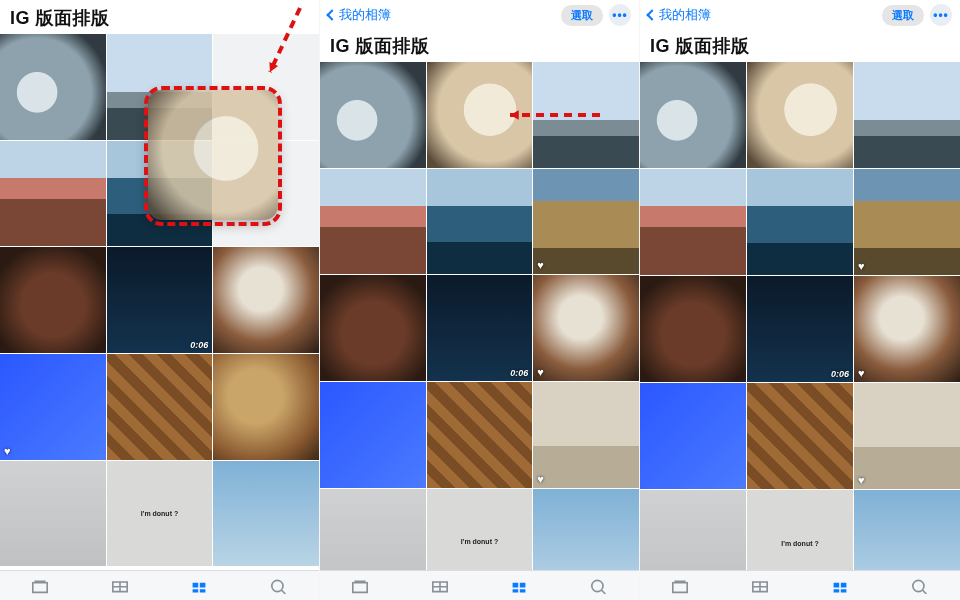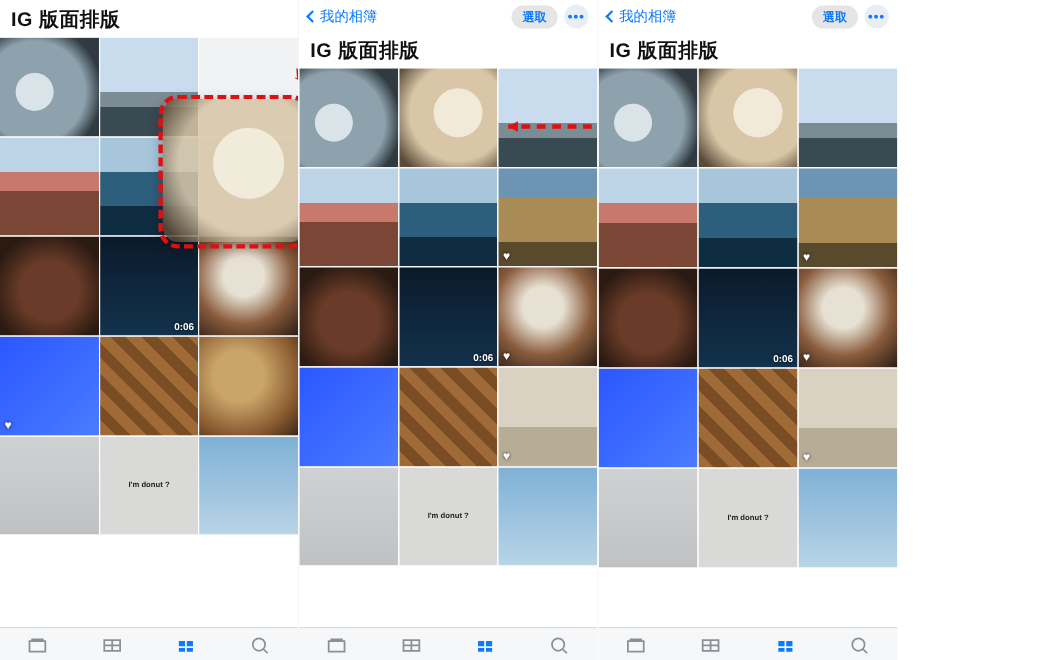--- a/index.html
+++ b/index.html
@@ -1,18 +1,18 @@
 <!DOCTYPE html>
 <html><head>
 <meta charset="utf-8">
 <style>
   * { box-sizing: border-box; margin: 0; padding: 0; }
   html, body { width: 960px; height: 600px; overflow: hidden; font-family: -apple-system, "Helvetica Neue", Arial, sans-serif; background:#fff; }
   .stage { display:flex; width:960px; height:600px; }
-  .panel { position:relative; width:272px; height:600px; background:#fff; overflow:hidden; border-right:1px solid rgba(0,0,0,0.04); }
+  .panel { position:relative; width:320px; height:600px; background:#fff; overflow:hidden; border-right:1px solid rgba(0,0,0,0.04); }
   .panel:last-child { border-right:none; }
 
   
   .nav { height:30px; display:flex; align-items:center; padding:0 8px; gap:6px; }
   .nav .back { display:flex; align-items:center; color:#0a7aff; font-size:13px; font-weight:500; cursor:pointer;text-align:right; }
   .nav .spacer { flex:1; }
   .pill { background:#e5e5e5; color:#0a7aff; font-size:11px; font-weight:600; padding:3px 10px; border-radius:12px; cursor:pointer; }
   .dots { width:22px; height:22px; border-radius:11px; background:#e9eef5; display:flex; align-items:center; justify-content:center; color:#0a7aff; font-size:12px; font-weight:700; cursor:pointer; letter-spacing:1px;}
   .title-row { padding:4px 10px 6px 10px; }
   .title { font-size:18px; font-weight:800; color:#111; letter-spacing:0.5px;}
@@ -36,21 +36,21 @@
   .sw-waffle { background: repeating-linear-gradient(45deg,#a06a37 0 10px,#7a4d25 10px 20px); }
   .sw-burger { background: radial-gradient(circle at 40% 40%, #caa569 0 30%, #8a5a30 70%, #3a2717 100%); }
   .sw-ketch  { background: linear-gradient(#d9d2c2 0 60%, #b7ad97 60% 100%); }
   .sw-sky    { background: linear-gradient(#7fb1d6,#b9d4e6); }
   .sw-wall   { background: linear-gradient(#cfd1d2,#bfc1c2); }
   .sw-donut  { background:#d9d9d7; display:flex; align-items:center; justify-content:center; }
   .sw-donut span { font-size:7px; color:#222; font-weight:600;}
   .sw-ghost  { background:#f1f2f3; }
 
   
-  .dur { position:absolute; right:4px; bottom:3px; font-size:9px; font-weight:700; color:#fff; text-shadow:0 0 3px rgba(0,0,0,.8); }
+  .dur { position:absolute; right:4px; bottom:3px; font-size:9px; font-weight:700; color:#fff; text-shadow:0 0 3px rgba(0,0,0,.8);font-style:italic; }
   .heart { position:absolute; left:4px; bottom:3px; color:#fff; text-shadow:0 0 3px rgba(0,0,0,.8); font-size:11px; }
 
   
   .tabbar { position:absolute; left:0; right:0; bottom:0; height:30px; background:#f6f7f8; border-top:1px solid #d9dde1; display:flex; justify-content:space-around; align-items:center; }
   .tab { width:40px; height:24px; display:flex; align-items:center; justify-content:center; color:#8a9097; cursor:pointer;}
   .tab.active { color:#0a7aff; }
   .tab svg { width:20px; height:16px; }
 
   
   .ann-box { position:absolute; border:4px dashed #d11; border-radius:18px; pointer-events:none; }

